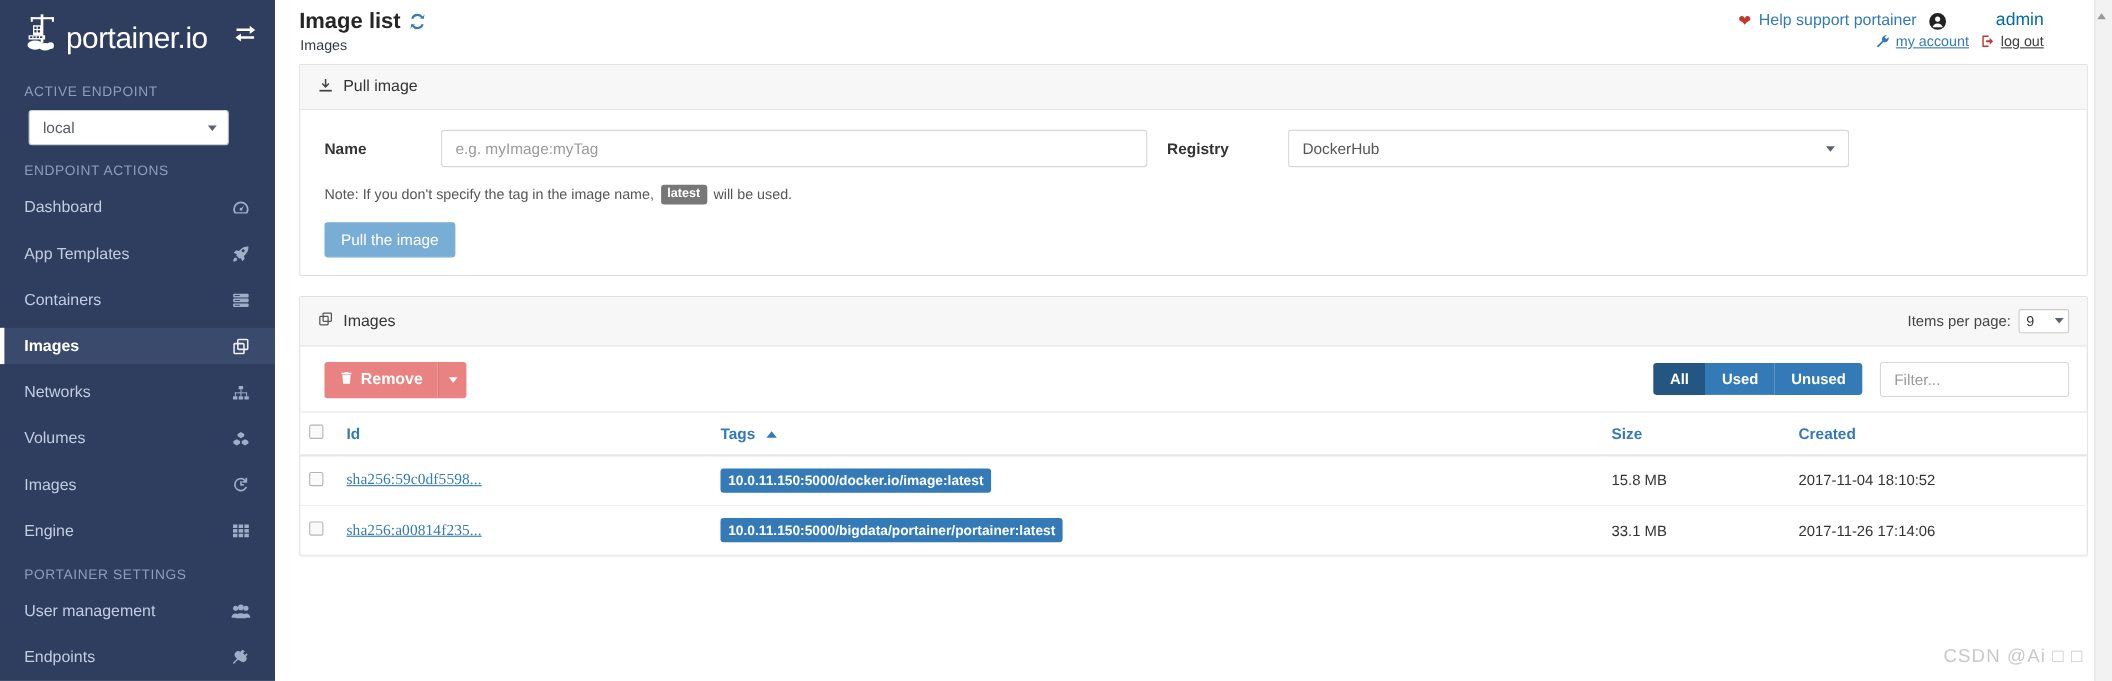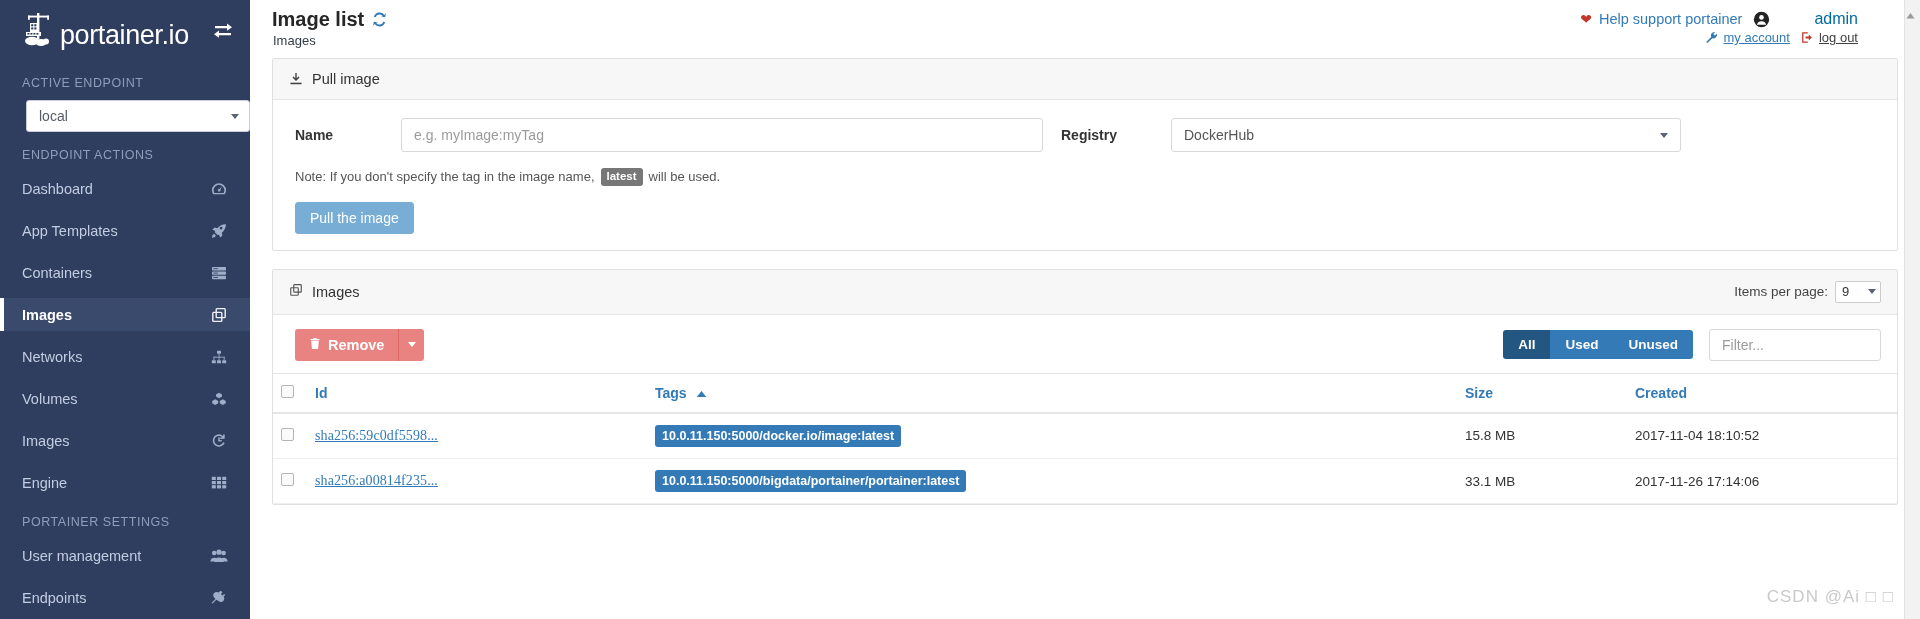--- a/index.html
+++ b/index.html
@@ -59,21 +59,21 @@
     font-size: 12.5px;
     letter-spacing: 0.55px;
     color: #8f9dbb;
     padding: 0 0 0 22px;
     margin-top: 16px;
     margin-bottom: 10px;
     text-transform: uppercase;
   }
   .endpoint-select-wrap { padding: 0 22px 0 26px; }
   .endpoint-select {
-    width: 224px;
+    width: 182px;
     height: 32px;
     background: #ffffff;
     border: 1px solid #c9ced6;
     border-radius: 3px;
     display: flex;
     align-items: center;
     padding: 0 10px 0 12px;
     font-size: 14px;
     color: #555c66;
     justify-content: space-between;
@@ -197,21 +197,21 @@
     border-radius: 2px;
     margin-bottom: 18px;
   }
   .panel-head {
     background: #f7f7f7;
     border-bottom: 1px solid #e6e6e6;
     padding: 12px 16px;
     font-size: 14.5px;
     color: #333;
     display: flex;
-    align-items: center;
+    align-items: flex-start;
     gap: 9px;
   }
   .panel-head .ph-ico { color: #444; display: inline-flex; }
   .panel-body { padding: 18px 16px 16px 16px; }
 
   
   .form-row {
     display: flex;
     align-items: center;
   }

